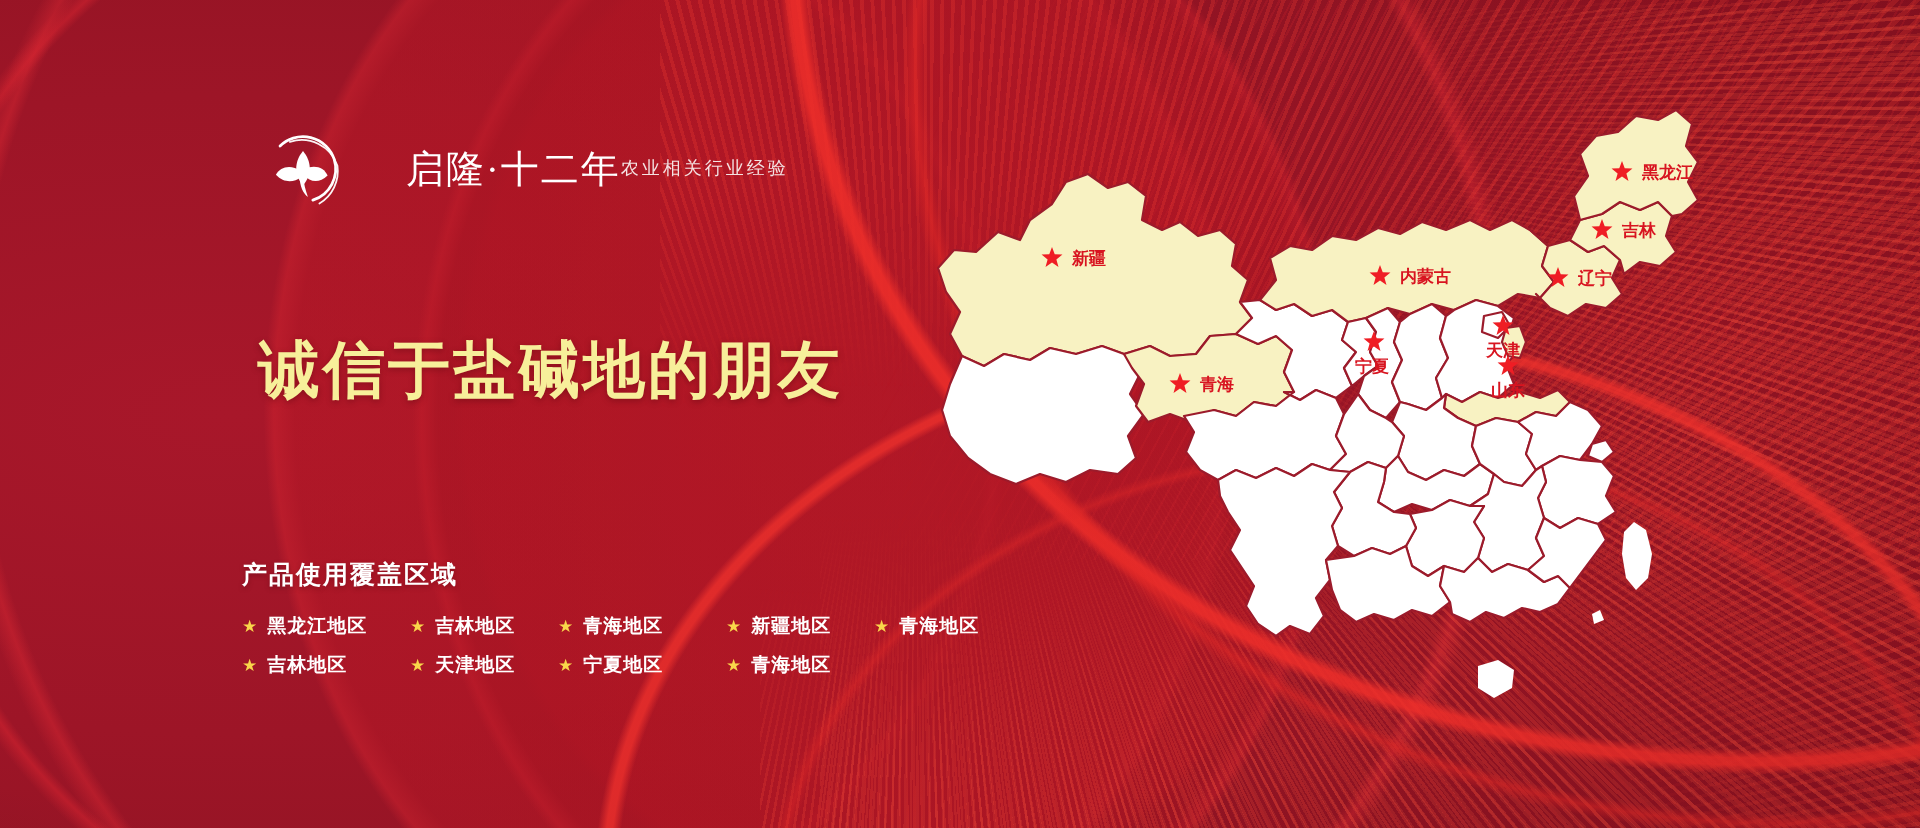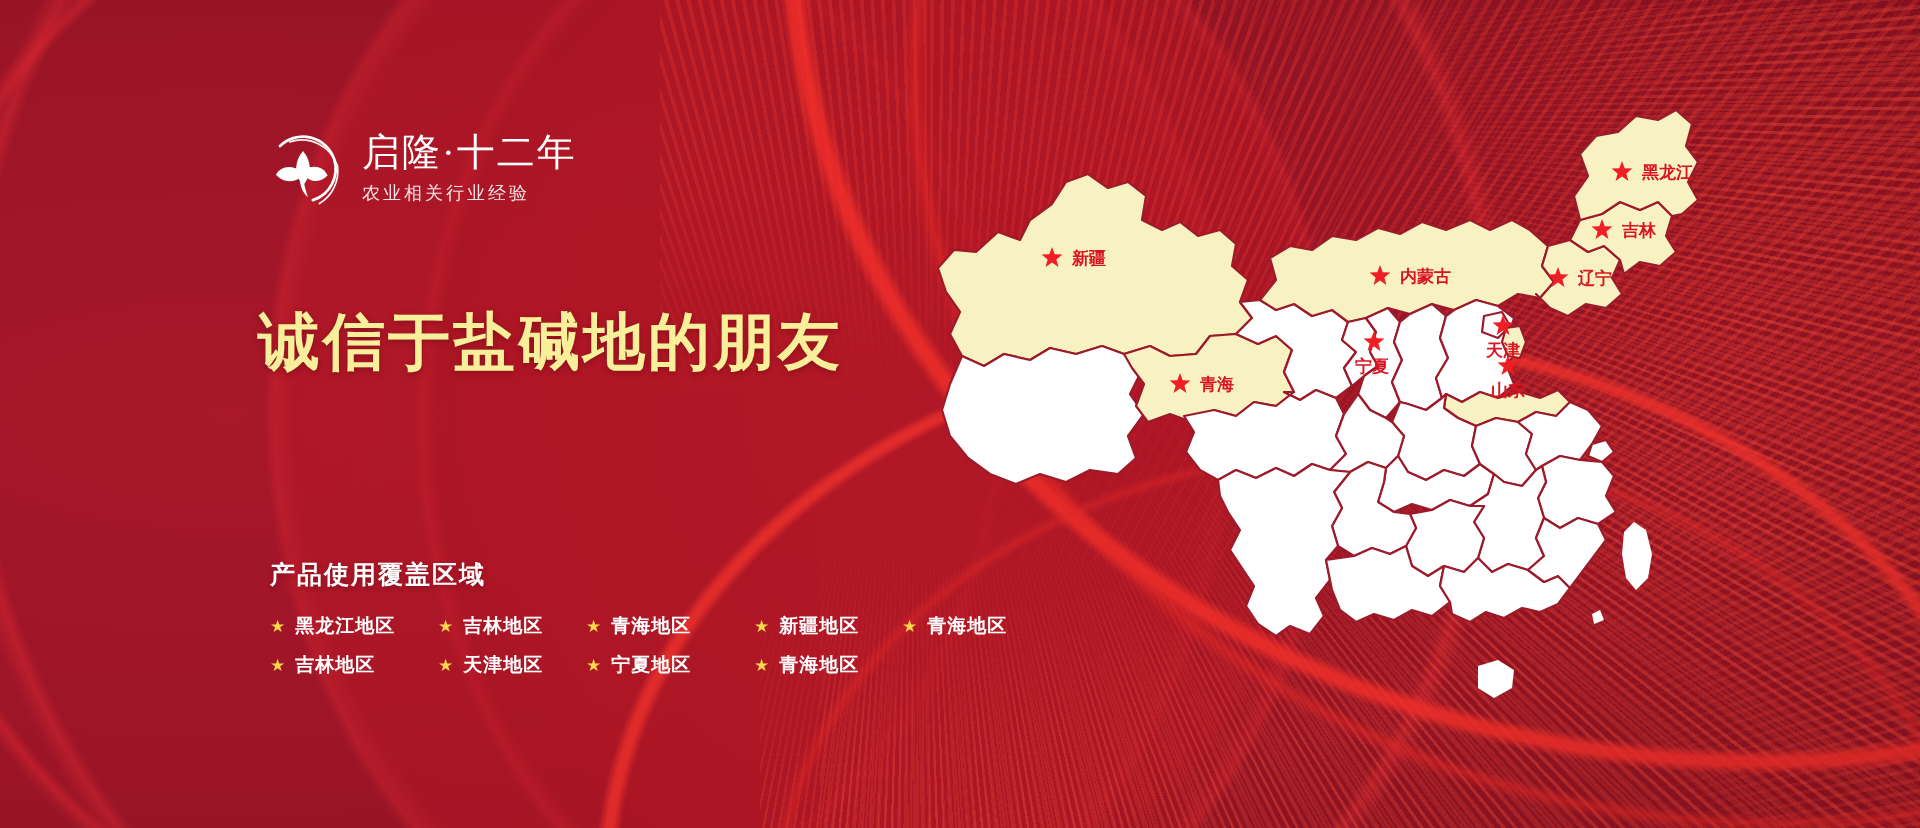--- a/index.html
+++ b/index.html
@@ -100,43 +100,43 @@
   .vignette{
     position:absolute;inset:0;
     background:radial-gradient(125% 120% at 30% 45%, rgba(0,0,0,0) 48%, rgba(80,4,14,0.32) 100%);
   }
 
   
   .content{position:absolute;left:0;top:0;width:900px;height:828px;}
 
   .brand{position:absolute;left:262px;top:128px;display:flex;align-items:center;gap:18px;}
   .brand-mark{width:82px;height:82px;flex:0 0 82px;}
-  .brand-text{display:flex;flex-direction:column;}
+  .brand-text{display:flex;flex-direction:row;margin-left:44px;}
   .brand-title{
     color:#ffffff;font-size:38px;line-height:1.12;font-weight:400;
     font-family:"Liberation Serif","DejaVu Serif",serif;
     letter-spacing:2px;
   }
   .brand-sub{
     color:#f4e3e3;font-size:18px;line-height:1.5;margin-top:7px;letter-spacing:3px;
     font-family:"Liberation Sans","DejaVu Sans",sans-serif;
   }
 
-  .headline{position:absolute;left:258px;top:302px;}
+  .headline{position:absolute;left:258px;top:330px;}
   .headline-line{
     font-family:"Liberation Serif","DejaVu Serif",serif;
     font-weight:700;
     font-size:62px;
     line-height:1.32;
     letter-spacing:3px;
     color:#f7ef9a;
     text-shadow:0 2px 6px rgba(90,6,16,.45);
   }
 
-  .coverage{position:absolute;left:270px;top:558px;}
+  .coverage{position:absolute;left:242px;top:558px;}
   .coverage-title{
     color:#ffffff;font-weight:700;font-size:25px;letter-spacing:2px;
     font-family:"Liberation Sans","DejaVu Sans",sans-serif;
     text-shadow:0 2px 5px rgba(80,5,14,.4);
   }
   .region-rows{margin-top:22px;display:flex;flex-direction:column;gap:13px;}
   .region-row{display:flex;}
   .region-item{
     display:flex;align-items:center;gap:9px;
     color:#ffffff;font-size:19px;font-weight:700;letter-spacing:1px;

